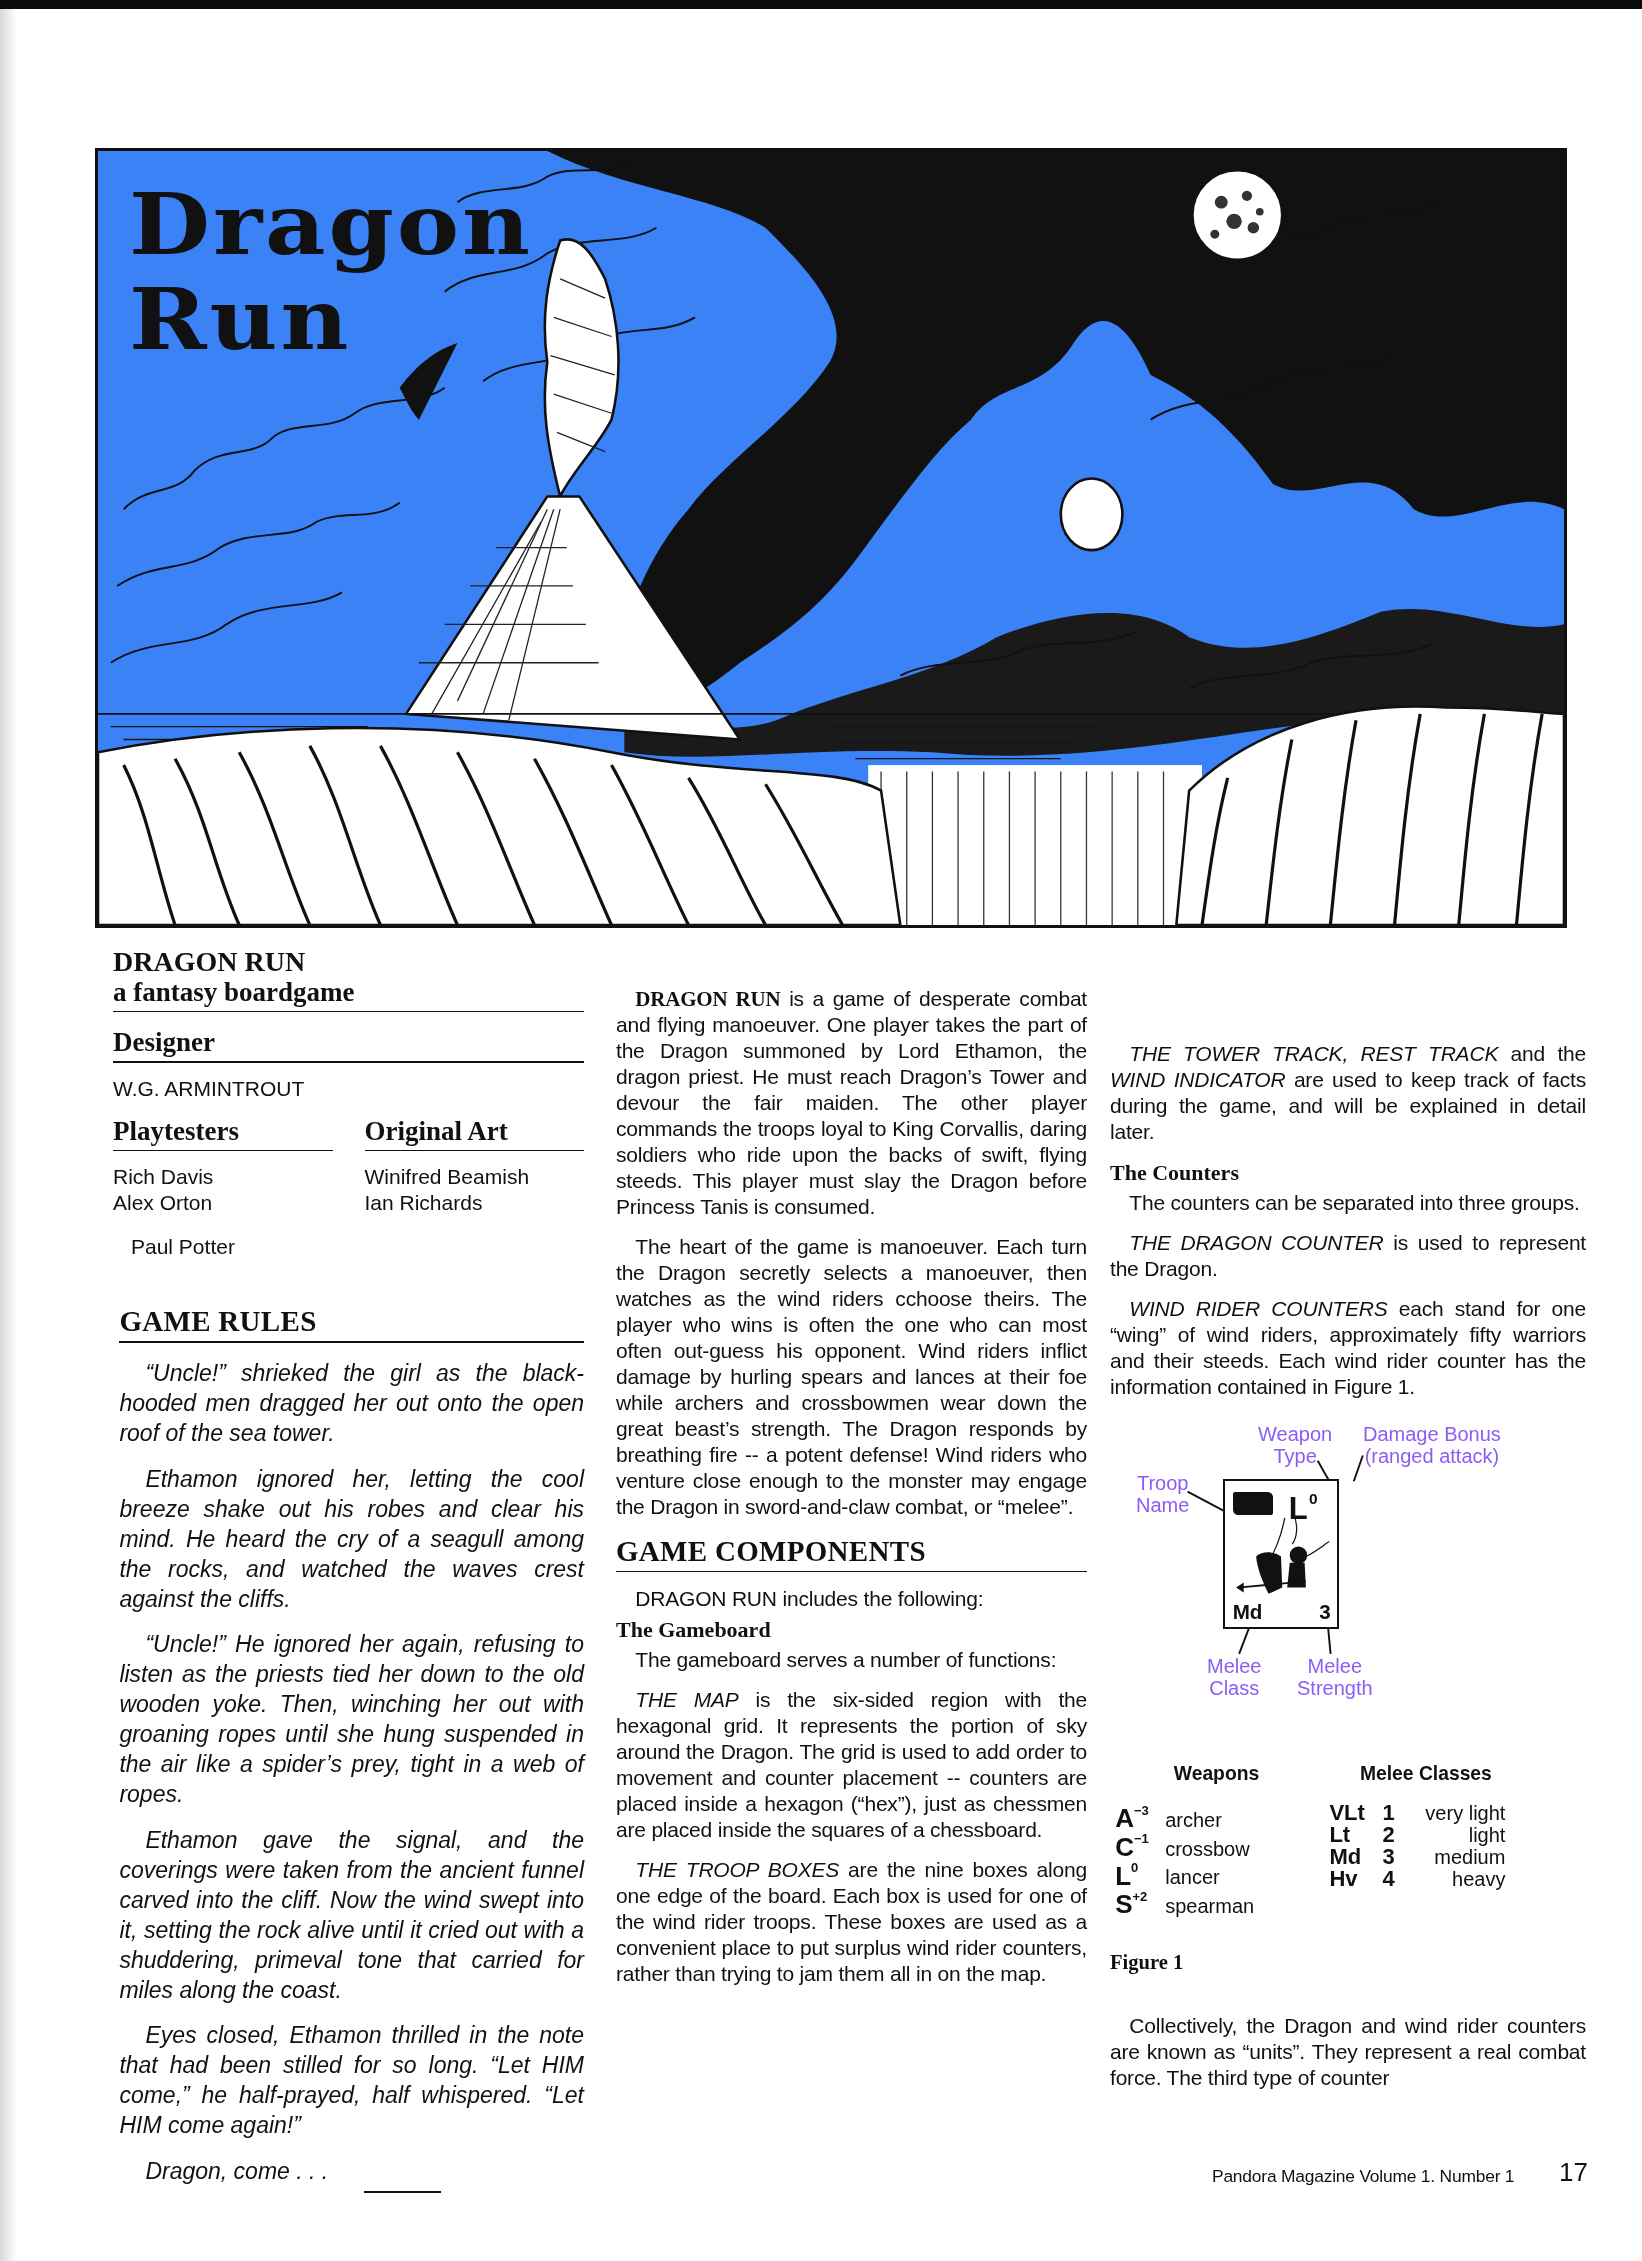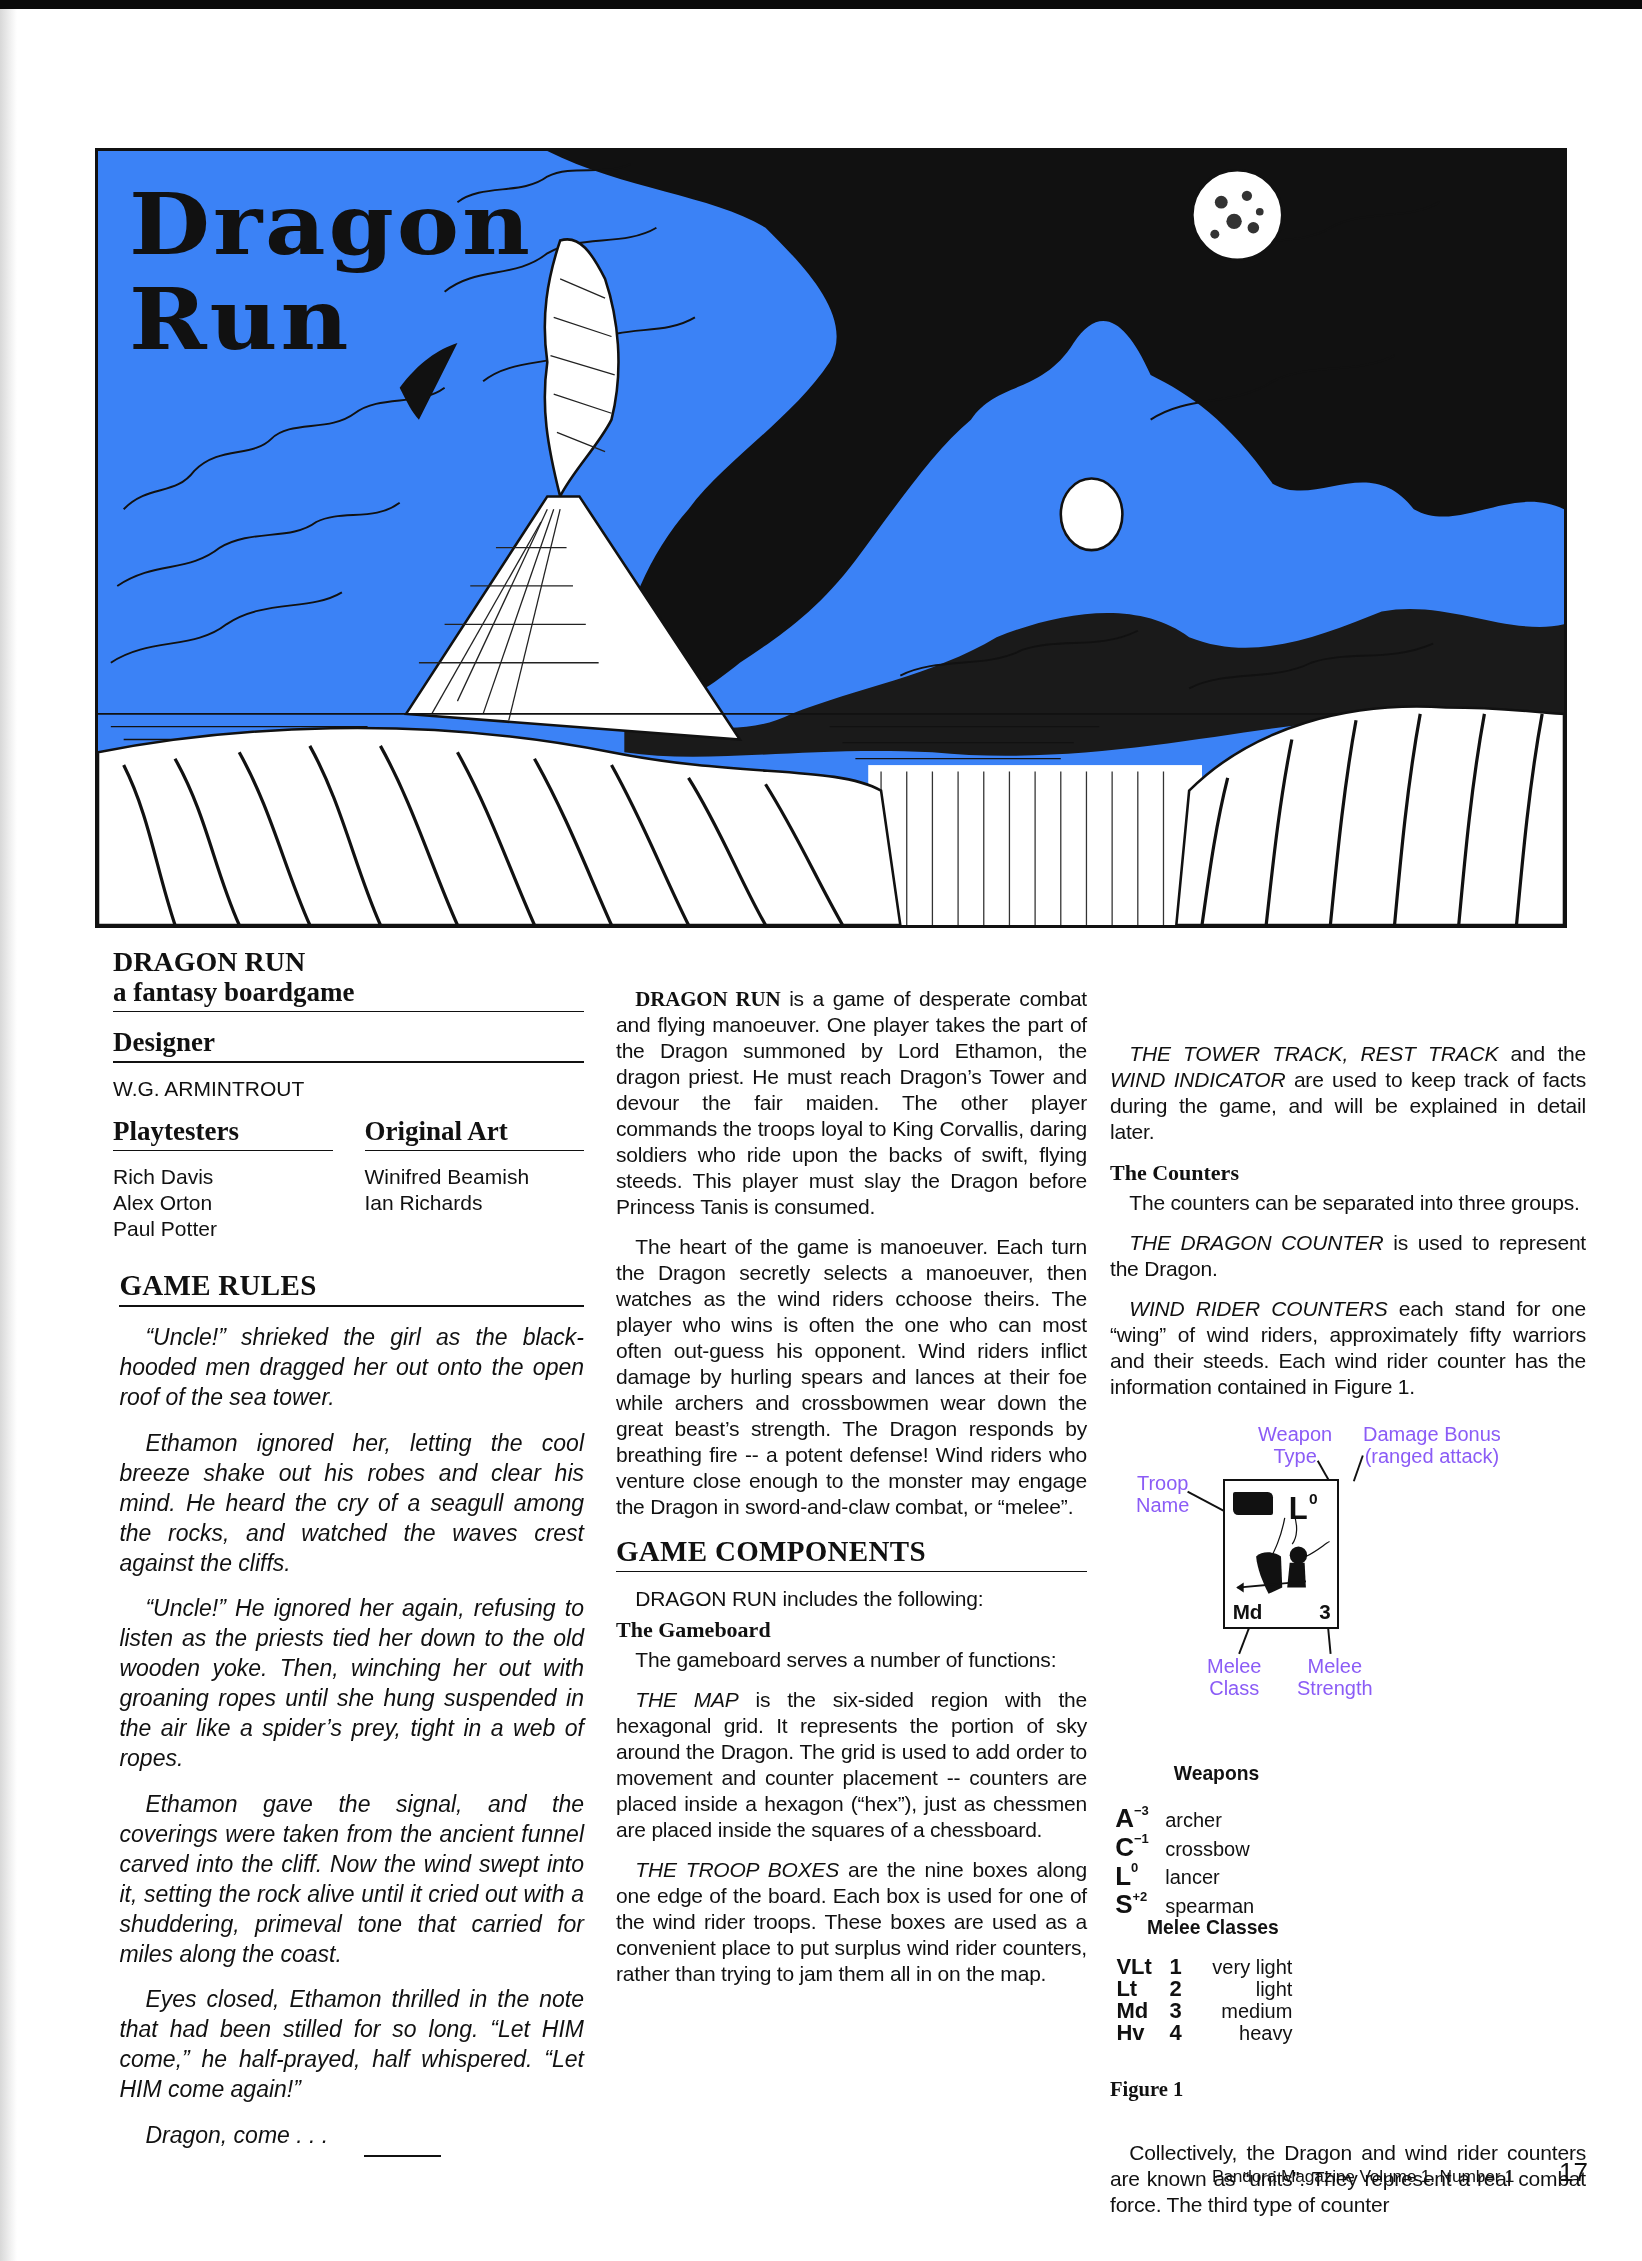--- a/index.html
+++ b/index.html
@@ -51,21 +51,21 @@
               text-align: center; color: #8b5cf6; }
   .counter-box { position: absolute; left: 113px; top: 57px; width: 116px; height: 150px;
                  border: 2.6px solid #111; box-sizing: border-box; background: #fff; }
   .flag { position: absolute; left: 7.7px; top: 11.6px; width: 40px; height: 23px; background: #111; border-radius: 1.9px 5.2px 1.9px 5.2px; }
   .wt { position: absolute; right: 19.3px; top: 6.4px; font-weight: bold; font-size: 31px; line-height: 31px; }
   .wt sup { font-size: 15.5px; position: relative; top: -3.9px; margin-left: 1.3px; }
   .mc { position: absolute; left: 7.7px; bottom: 3.9px; font-weight: bold; font-size: 20.6px; line-height: 22px; }
   .ms { position: absolute; right: 6.4px; bottom: 3.9px; font-weight: bold; font-size: 20.6px; line-height: 22px; }
   .fig svg.leader { position: absolute; left: 0; top: 0; width: 476px; height: 335px; }
 
-  .legend { display: flex; margin-top: 6.4px; font-family: "Liberation Sans", sans-serif; flex-direction: column; }
+  .legend { display: flex; margin-top: 6.4px; font-family: "Liberation Sans", sans-serif; }
   .legend .lcol h4 { font-size: 19.3px; font-weight: bold; margin: 0 0 17px 0; text-align: center; }
   .wrow { display: flex; align-items: baseline; font-size: 20px; line-height: 22px; }
   .wcode { width: 50px; font-weight: bold; font-size: 26px; text-align: left; padding-left: 5.2px; }
   .wcode sup { font-size: 13px; position: relative; top: -2.6px; }
   .mrow { display: flex; font-size: 20px; line-height: 22px; }
   .mrow .mcode { width: 53px; font-weight: bold; font-size: 22px; }
   .mrow .mnum { width: 26px; font-weight: bold; font-size: 22px; }
   .mrow .mname { width: 97px; text-align: right; }
   .fig-caption { font-size: 20.6px; margin: 34px 0 39px 0; }
 
@@ -197,21 +197,21 @@
   <div class="rule"></div>
   <div class="credit">W.G. ARMINTROUT</div>
 
   <div class="credits-row" style="margin-top:13px">
     <div>
       <div class="serif-bold sec-h" style="margin-top:0">Playtesters</div>
       <div class="rule"></div>
       <div style="margin-top:13px">
         <div class="credit" style="margin:0">Rich Davis</div>
         <div class="credit" style="margin:0">Alex Orton</div>
-        <div class="credit" style="margin:0">Paul Potter</div>
+        <div class="credit" style="margin:18px">Paul Potter</div>
       </div>
     </div>
     <div>
       <div class="serif-bold sec-h" style="margin-top:0">Original Art</div>
       <div class="rule"></div>
       <div style="margin-top:13px">
         <div class="credit" style="margin:0">Winifred Beamish</div>
         <div class="credit" style="margin:0">Ian Richards</div>
       </div>
     </div>

